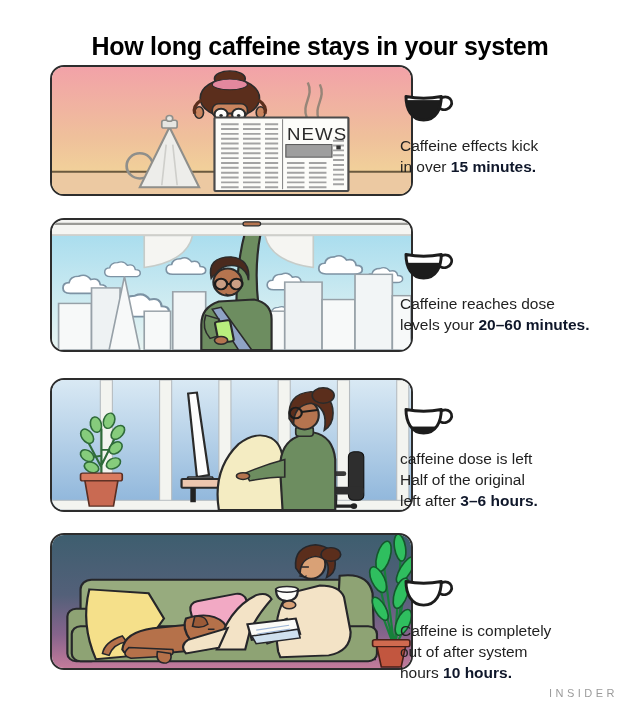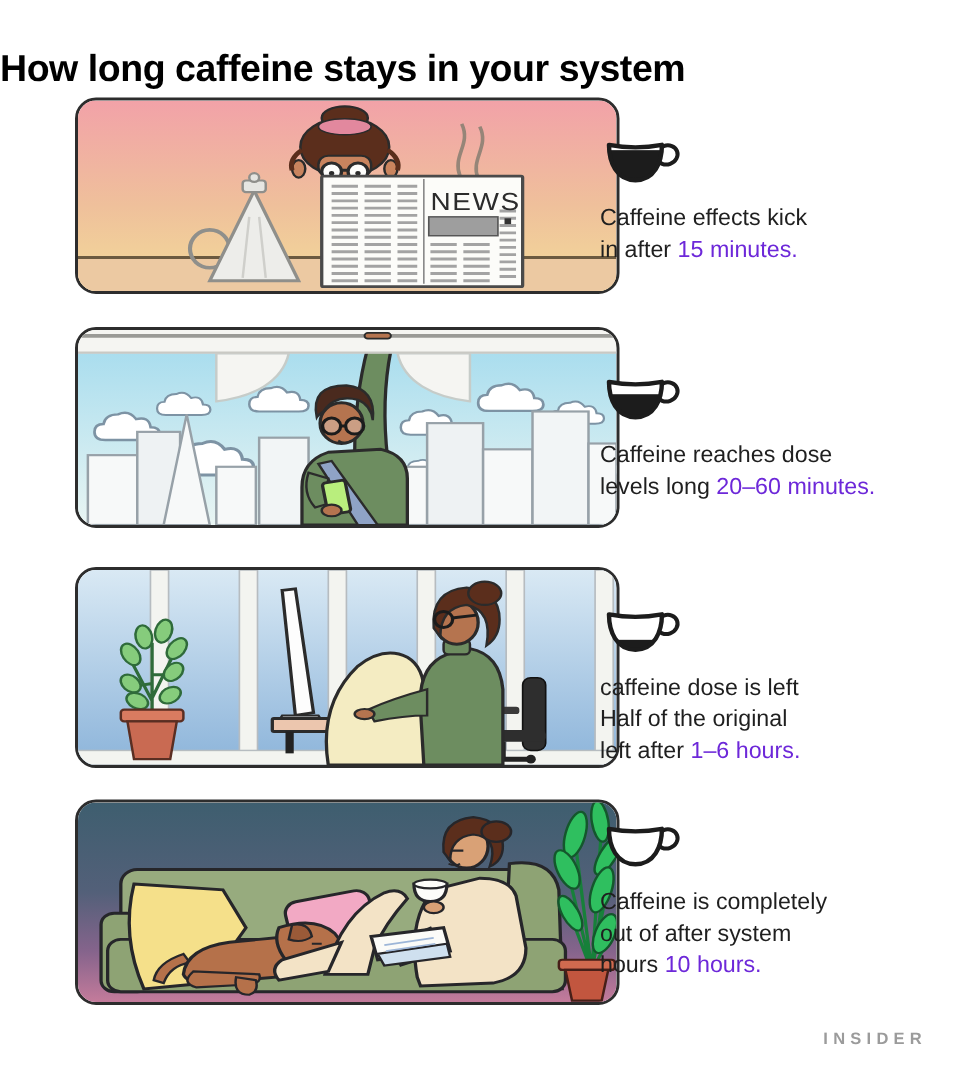--- a/index.html
+++ b/index.html
@@ -1,40 +1,40 @@
 <!DOCTYPE html>
 <html><head>
 <meta charset="utf-8">
 <style>
   html,body{margin:0;padding:0;background:#fff}
   body{width:640px;height:720px;font-family:"Liberation Sans",sans-serif}
   .page{position:relative;width:640px;height:720px;background:#fff;overflow:hidden}
-  .title{position:absolute;top:15px;left:0;width:640px;text-align:left;
+  .title{position:absolute;top:15px;left:0;width:640px;text-align:center;
          font-size:25px;font-weight:700;color:#000;letter-spacing:-.3px}
   .panel{position:absolute;left:50px;width:363px;border:2px solid #2d2d2d;border-radius:14px;
          overflow:hidden;box-sizing:border-box;background:#fff}
   .panel svg{display:block;width:100%;height:100%}
   .panel-1{top:65px;height:131px}
   .panel-2{top:218px;height:134px}
   .panel-3{top:378px;height:134px}
   .panel-4{top:533px;height:137px}
   .step{position:absolute;left:400px;width:215px}
   .step-pos-1{top:89px}
   .step-pos-2{top:247px}
   .step-pos-3{top:402px}
-  .step-pos-4{top:545px}
+  .step-pos-4{top:574px}
   .cup{width:54px;height:37px;display:block}
   .cup .bowl-outline{fill:none;stroke:#1c1c1c;stroke-width:3.5;stroke-linejoin:round}
   .cup .handle{fill:none;stroke:#1c1c1c;stroke-width:3.2}
   .cup .bowl-bg{fill:#ffffff}
   .cup .coffee-fill{fill:#1c1c1c}
   .caption{margin-top:9px;font-size:15.5px;line-height:1.36;color:#1f1f1f}
-  .caption b{font-weight:400;color:#6d28d9}
+  .caption b{font-weight:700;color:#0f172a}
   .cap-line{white-space:nowrap}
-  .brand{position:absolute;top:687px;right:22px;font-size:11px;font-weight:700;
+  .brand{position:absolute;top:687px;right:22px;font-size:11px;font-weight:400;
          letter-spacing:3.5px;color:#9b9b9b}
 </style>
 </head>
 <body>
 
 <div class="page">
 
   <h1 class="title">How long caffeine stays in your system</h1>
 
   <div class="panel panel-1">
@@ -303,56 +303,56 @@
               <path d="M7,9 Q28,13 49,9 C49,23 43,37 28,37 C13,37 7,23 7,9 Z"></path>
             </clipPath>
       </defs>
       <ellipse class="handle" cx="53" cy="17" rx="8.5" ry="7.5" transform="rotate(-20 53 17)"></ellipse>
       <path class="bowl-bg" d="M7,9 Q28,13 49,9 C49,23 43,37 28,37 C13,37 7,23 7,9 Z"></path>
       <rect class="coffee-fill" x="6" y="13.2" width="44" height="24.8" clip-path="url(#cup-clip-0)"></rect>
       <path class="bowl-outline" d="M7,9 Q28,13 49,9 C49,23 43,37 28,37 C13,37 7,23 7,9 Z"></path>
     </svg>
     <div class="caption">
           <div class="cap-line"><span>Caffeine effects kick</span></div>
-          <div class="cap-line"><span>in after </span><b>15 minutes.</b></div>
+          <div class="cap-line"><span>in over </span><b>15 minutes.</b></div>
         </div>
   </div>
       <div class="step step-pos-2">
     <svg class="cup" viewBox="0 0 64 44" aria-hidden="true">
       <defs>
         <clipPath id="cup-clip-1">
               <path d="M7,9 Q28,13 49,9 C49,23 43,37 28,37 C13,37 7,23 7,9 Z"></path>
             </clipPath>
       </defs>
       <ellipse class="handle" cx="53" cy="17" rx="8.5" ry="7.5" transform="rotate(-20 53 17)"></ellipse>
       <path class="bowl-bg" d="M7,9 Q28,13 49,9 C49,23 43,37 28,37 C13,37 7,23 7,9 Z"></path>
       <rect class="coffee-fill" x="6" y="18.8" width="44" height="19.2" clip-path="url(#cup-clip-1)"></rect>
       <path class="bowl-outline" d="M7,9 Q28,13 49,9 C49,23 43,37 28,37 C13,37 7,23 7,9 Z"></path>
     </svg>
     <div class="caption">
           <div class="cap-line"><span>Caffeine reaches dose</span></div>
-          <div class="cap-line"><span>levels long </span><b>20–60 minutes.</b></div>
+          <div class="cap-line"><span>levels your </span><b>20–60 minutes.</b></div>
         </div>
   </div>
       <div class="step step-pos-3">
     <svg class="cup" viewBox="0 0 64 44" aria-hidden="true">
       <defs>
         <clipPath id="cup-clip-2">
               <path d="M7,9 Q28,13 49,9 C49,23 43,37 28,37 C13,37 7,23 7,9 Z"></path>
             </clipPath>
       </defs>
       <ellipse class="handle" cx="53" cy="17" rx="8.5" ry="7.5" transform="rotate(-20 53 17)"></ellipse>
       <path class="bowl-bg" d="M7,9 Q28,13 49,9 C49,23 43,37 28,37 C13,37 7,23 7,9 Z"></path>
       <rect class="coffee-fill" x="6" y="29.2" width="44" height="8.8" clip-path="url(#cup-clip-2)"></rect>
       <path class="bowl-outline" d="M7,9 Q28,13 49,9 C49,23 43,37 28,37 C13,37 7,23 7,9 Z"></path>
     </svg>
     <div class="caption">
           <div class="cap-line"><span>caffeine dose is left</span></div>
           <div class="cap-line"><span>Half of the original</span></div>
-          <div class="cap-line"><span>left after </span><b>1–6 hours.</b></div>
+          <div class="cap-line"><span>left after </span><b>3–6 hours.</b></div>
         </div>
   </div>
       <div class="step step-pos-4">
     <svg class="cup" viewBox="0 0 64 44" aria-hidden="true">
       <defs>
         <clipPath id="cup-clip-3">
               <path d="M7,9 Q28,13 49,9 C49,23 43,37 28,37 C13,37 7,23 7,9 Z"></path>
             </clipPath>
       </defs>
       <ellipse class="handle" cx="53" cy="17" rx="8.5" ry="7.5" transform="rotate(-20 53 17)"></ellipse>

